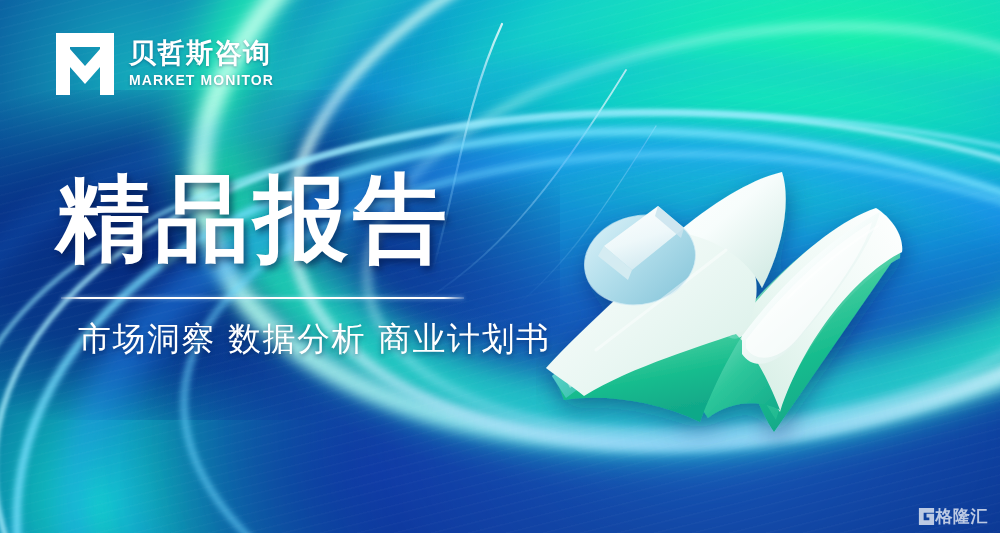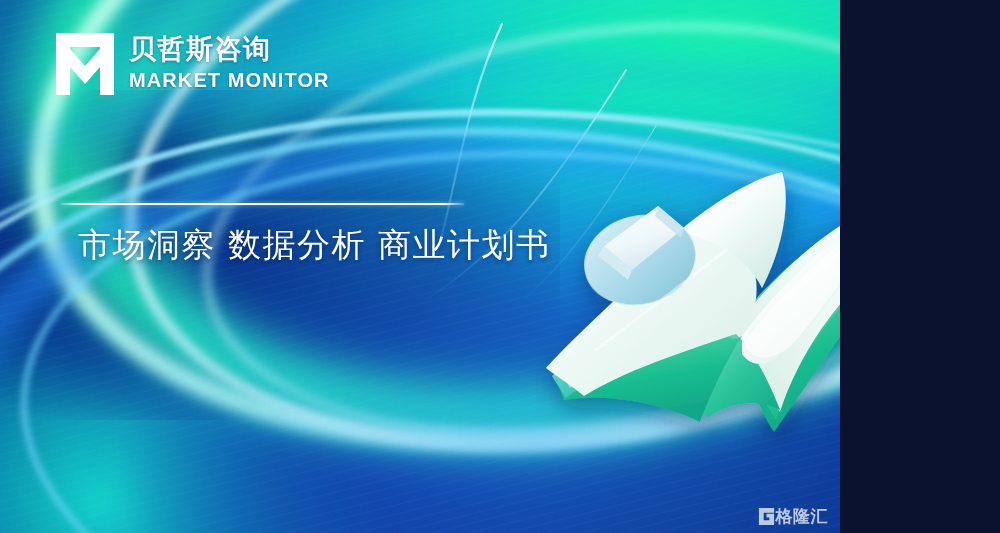--- a/index.html
+++ b/index.html
@@ -1,21 +1,21 @@
 <!DOCTYPE html>
 <html lang="zh"><head>
 <meta charset="utf-8">
 <title>精品报告</title>
 <style>
   html,body{margin:0;padding:0;background:#0a1230;}
   *{box-sizing:border-box;}
 
   .banner{
     position:relative;
-    width:840px;height:533px;
+    width:1000px;height:533px;
     overflow:hidden;
     font-family:"Liberation Sans","DejaVu Sans",sans-serif;
     background:#b91c1c;
   }
 
   
   .bg-base{
     position:absolute;inset:0;
     background:
       radial-gradient(120% 95% at 86% 6%,   #17e9a6 0%,  #10d7b8 14%, #0bb7cf 27%, #0a7fd0 42%, #0a44a8 58%, #072f8e 72%, #06257e 100%),
@@ -108,21 +108,21 @@
     z-index:9;
   }
   .logo-mark{width:58px;height:62px;flex:0 0 auto;display:block;}
   .logo-words{display:flex;flex-direction:column;justify-content:center;}
   .logo-cn{
     color:#ffffff;font-size:27px;line-height:1.08;font-weight:700;
     letter-spacing:1.5px;white-space:nowrap;
     text-shadow:0 1px 3px rgba(0,20,70,.35);
   }
   .logo-en{
-    color:#ffffff;font-size:20px;line-height:1.3;font-weight:700;
+    color:#ffffff;font-size:14px;line-height:1.3;font-weight:700;
     letter-spacing:1.1px;white-space:nowrap;margin-top:3px;
     text-shadow:0 1px 3px rgba(0,20,70,.35);
   }
 
   
   .headline{
     position:absolute;left:56px;top:172px;z-index:9;
   }
   .headline-title{
     color:#ffffff;
@@ -321,20 +321,21 @@
       <path d="M14 14 L30 14 L22 22 L14 22 Z" fill="#1a6fa8" opacity="0"></path>
       <path d="M44 14 L30 14 L36 20 L44 20 Z" fill="none"></path>
     </svg>
     <div class="logo-words">
       <div class="logo-cn">贝哲斯咨询</div>
       <div class="logo-en">MARKET MONITOR</div>
     </div>
   </div>
 
   <div class="headline">
+    <h1 class="headline-title">精品报告</h1>
     <div class="headline-rule"></div>
     <div class="headline-sub">市场洞察  数据分析  商业计划书</div>
   </div>
 
   <div class="watermark">
     <svg class="wm-mark" viewBox="0 0 20 20" fill="none">
       <path d="M2 1 H18 V6 H7 V14 H13 V11 H10 V7 H18 V19 H2 Z" fill="#ffffff"></path>
     </svg>
     <span class="wm-text">格隆汇</span>
   </div>

